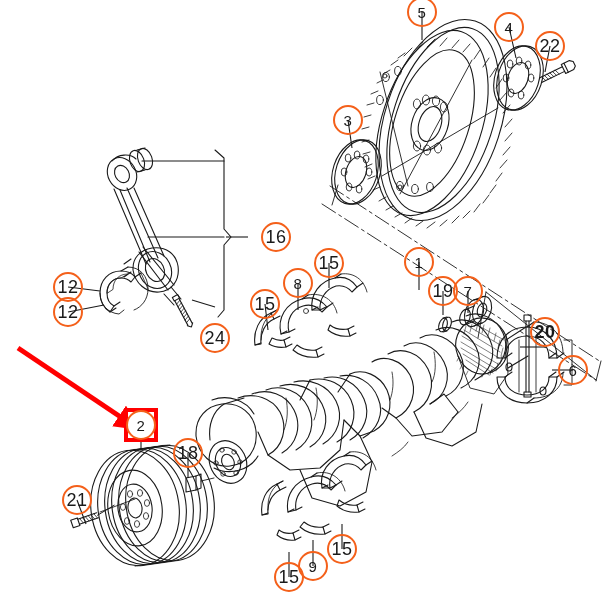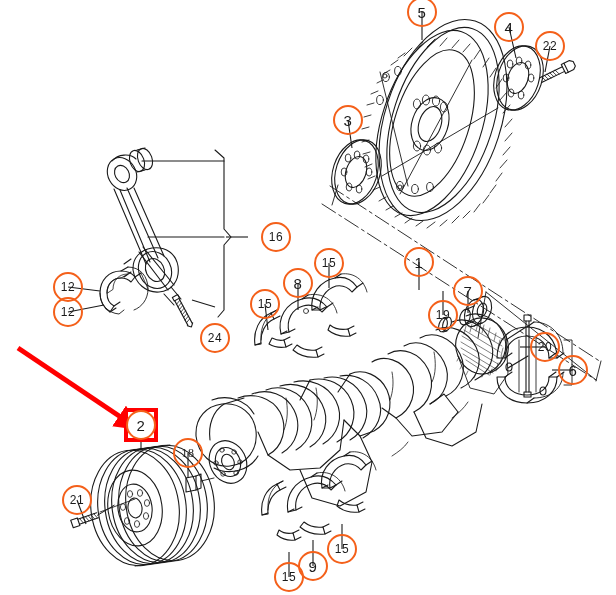--- a/index.html
+++ b/index.html
@@ -6,21 +6,21 @@
   html,body{margin:0;padding:0;background:#ffffff;}
   body{font-family:"Liberation Sans", sans-serif;}
   #stage{position:relative;width:616px;height:595px;background:#ffffff;overflow:hidden;}
   #art{position:absolute;left:0;top:0;width:616px;height:595px;}
   .callout{position:absolute;transform:translate(-50%,-50%);
            border-radius:50%;border:2px solid #F4601A;background:transparent;
            display:flex;align-items:center;justify-content:center;
            color:#1a1a1a;font-family:"Liberation Sans",sans-serif;
            font-size:15px;line-height:1;letter-spacing:.5px;
            width:30px;height:30px;box-sizing:border-box;}
-  .callout.two-digit{font-size:12px;}
+  .callout.two-digit{font-size:18px;}
   .hl-box{position:absolute;border:4px solid #FF0000;background:#ffffff;
           box-sizing:border-box;}
 </style>
 </head>
 <body>
 
 <div id="stage">
 
   <svg id="art" viewBox="0 0 616 595">
     <defs>
@@ -377,25 +377,25 @@
       <div class="callout two-digit" style="left: 550px; top: 46px; border-color: rgb(244, 96, 26);">22</div>
       <div class="callout" style="left: 348px; top: 120px; border-color: rgb(244, 96, 26);">3</div>
       <div class="callout two-digit" style="left: 248px; top: 237px; border-color: rgb(244, 96, 26); margin-left: 28px;">16</div>
       <div class="callout two-digit" style="left: 68px; top: 287px; border-color: rgb(244, 96, 26);">12</div>
       <div class="callout two-digit" style="left: 68px; top: 312px; border-color: rgb(244, 96, 26);">12</div>
       <div class="callout two-digit" style="left: 215px; top: 294px; border-color: rgb(244, 96, 26); margin-top: 44px;">24</div>
       <div class="callout two-digit" style="left: 265px; top: 304px; border-color: rgb(244, 96, 26);">15</div>
       <div class="callout" style="left: 298px; top: 283px; border-color: rgb(244, 96, 26);">8</div>
       <div class="callout two-digit" style="left: 329px; top: 263px; border-color: rgb(244, 96, 26);">15</div>
       <div class="callout" style="left: 419px; top: 262px; border-color: rgb(244, 96, 26);">1</div>
-      <div class="callout two-digit" style="left: 443px; top: 291px; border-color: rgb(244, 96, 26); margin-top: 24px;">19</div>
+      <div class="callout two-digit" style="left: 443px; top: 291px; border-color: rgb(244, 96, 26);">19</div>
       <div class="callout" style="left: 468px; top: 291px; border-color: rgb(244, 96, 26);">7</div>
-      <div class="callout two-digit" style="left: 545px; top: 347px; border-color: rgb(244, 96, 26);">20</div>
+      <div class="callout two-digit" style="left: 545px; top: 332px; border-color: rgb(244, 96, 26); font-weight: bold;">20</div>
       <div class="callout" style="left: 573px; top: 370px; border-color: rgb(244, 96, 26);">6</div>
       <div class="callout" style="left: 141px; top: 425px; border-color: rgb(244, 96, 26); z-index: 5;">2</div>
-      <div class="callout two-digit" style="left: 188px; top: 453px; border-color: rgb(244, 96, 26); font-family: Liberation Serif, serif;">18</div>
+      <div class="callout two-digit" style="left: 188px; top: 453px; border-color: rgb(244, 96, 26);">18</div>
       <div class="callout two-digit" style="left: 77px; top: 500px; border-color: rgb(244, 96, 26); text-align: center;">21</div>
       <div class="callout two-digit" style="left: 289px; top: 577px; border-color: rgb(244, 96, 26);">15</div>
       <div class="callout" style="left: 313px; top: 566px; border-color: rgb(244, 96, 26);">9</div>
       <div class="callout two-digit" style="left: 342px; top: 549px; border-color: rgb(244, 96, 26);">15</div>
     </div>
 
 </div>
 
 </body></html>

